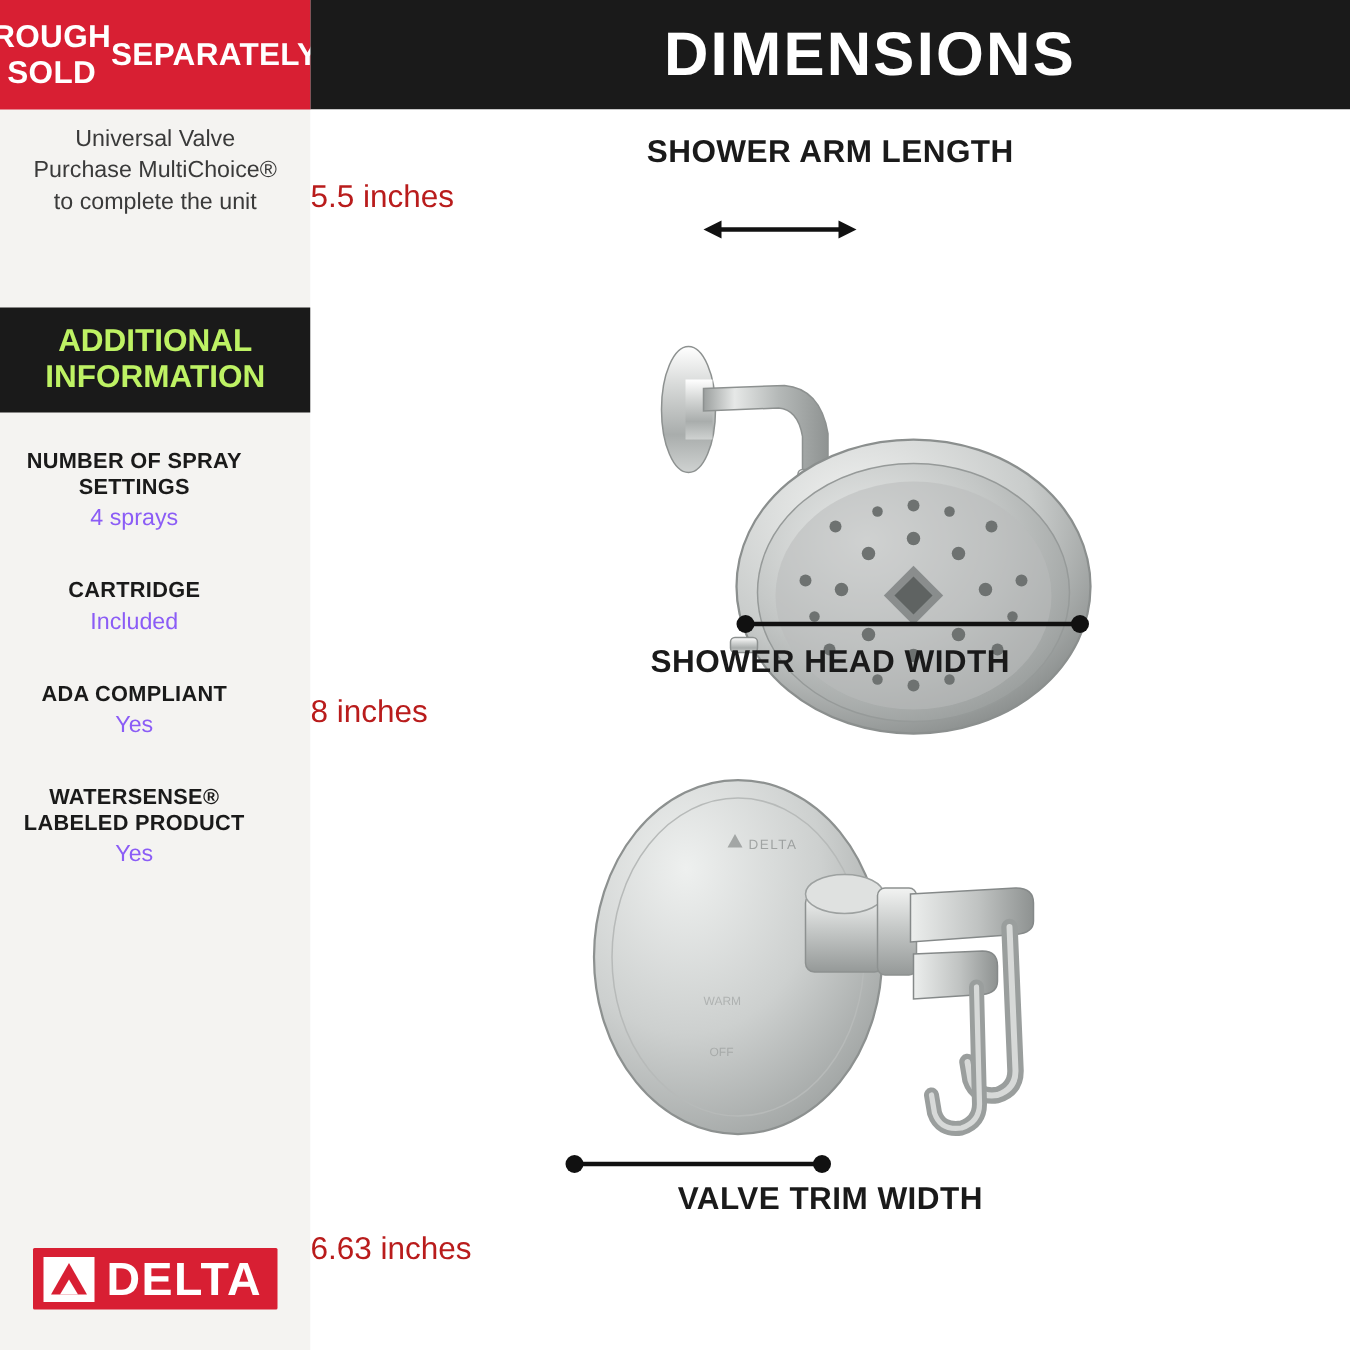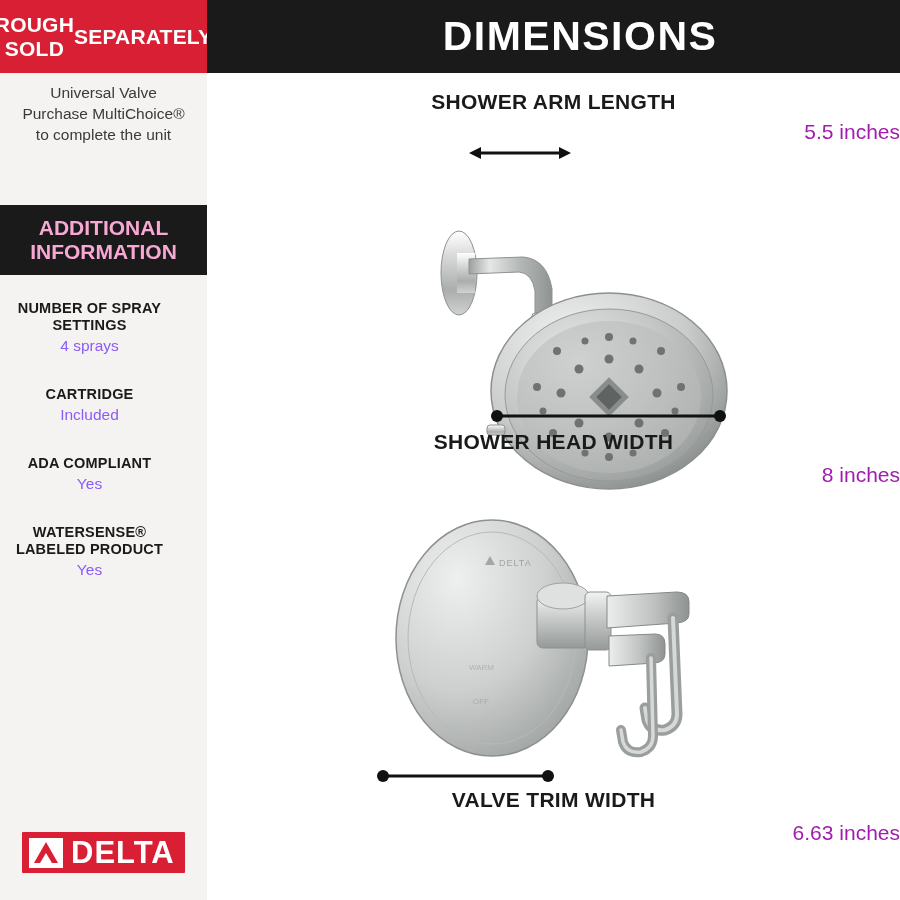--- a/index.html
+++ b/index.html
@@ -52,21 +52,21 @@
     color: #3a3a3a;
     font-size: 15.5px;
     line-height: 21px;
   }
   .addl-banner {
     position: absolute;
     left: 0; top: 205px;
     width: 207px;
     height: 70px;
     background: #1a1a1a;
-    color: #f9a8d4;
+    color: #bef264;
     display: flex;
     flex-direction: column;
     align-items: center;
     justify-content: center;
     text-align: center;
     font-weight: bold;
     font-size: 21px;
     line-height: 24px;
   }
   .spec-list {
@@ -169,23 +169,23 @@
     position: absolute;
     text-align: center;
     font-weight: bold;
     font-size: 21px;
     color: #1a1a1a;
     letter-spacing: 0.3px;
     width: 100%;
   }
   .dim-value {
     position: absolute;
-    text-align: right;
+    text-align: left;
     font-size: 21px;
-    color: #a21caf;
+    color: #b91c1c;
     width: 100%;
   }
 
   svg { display: block; }
 </style>
 </head>
 <body>
 
 <div class="page">
 

